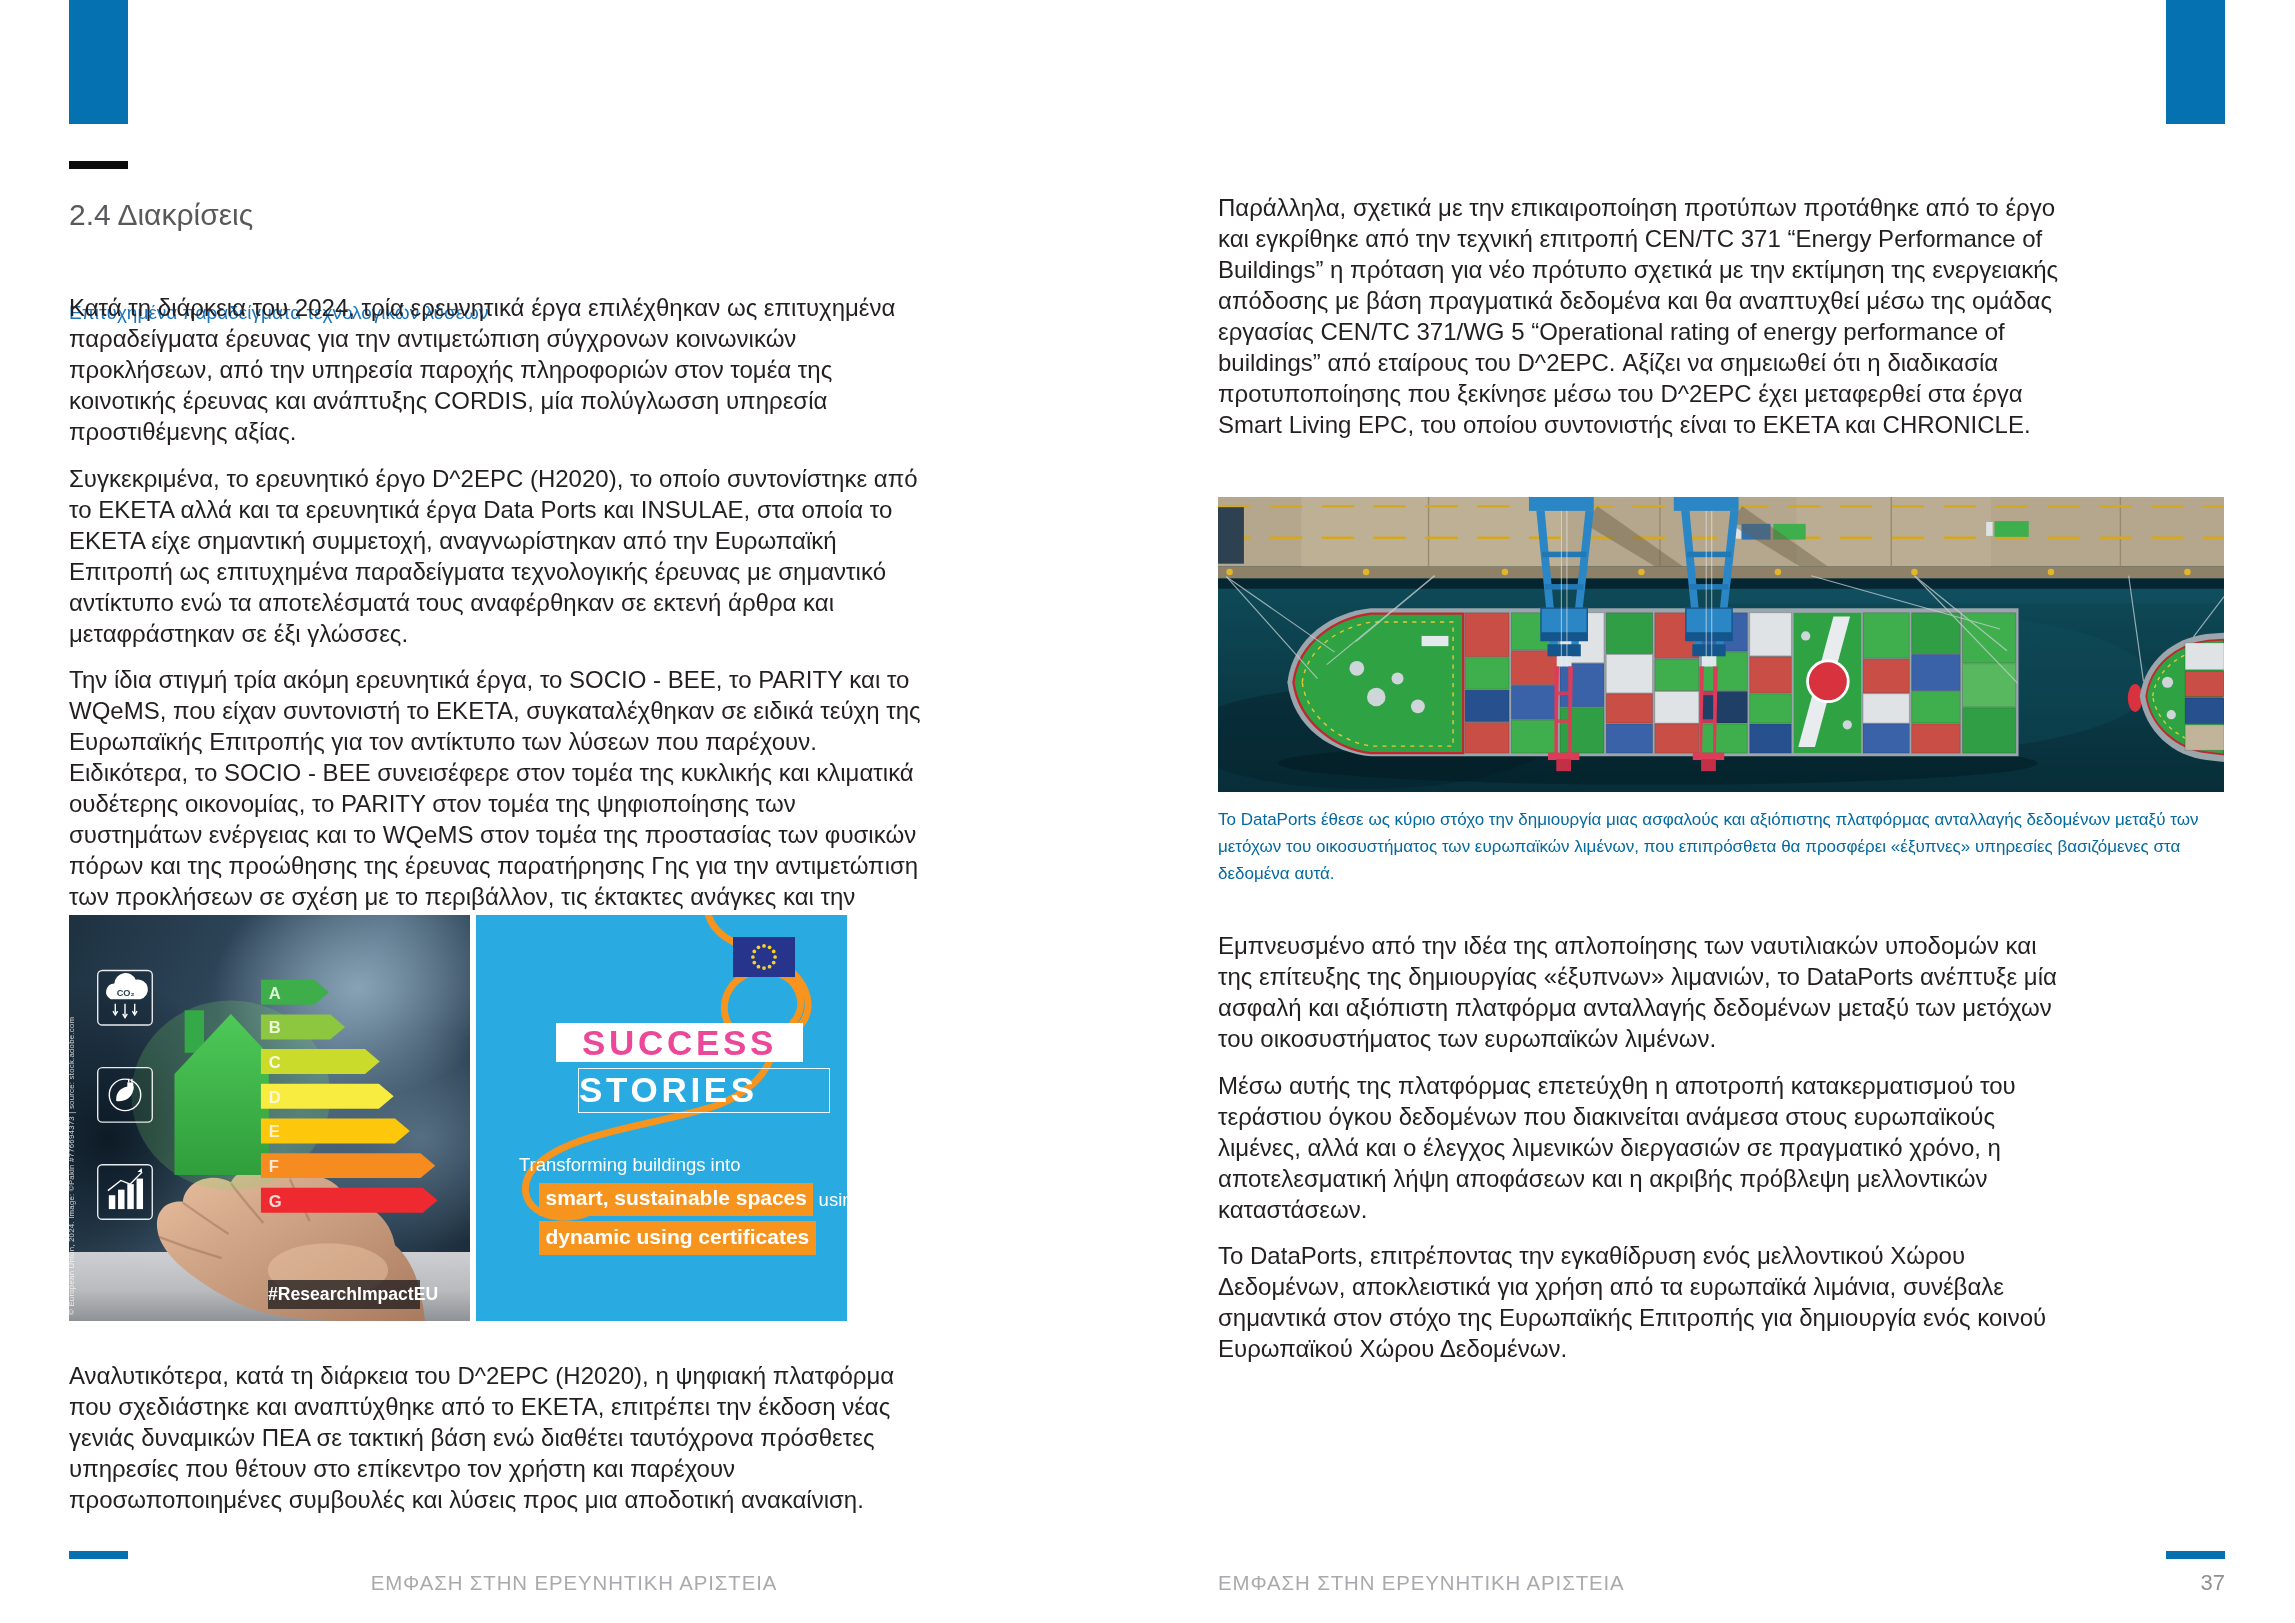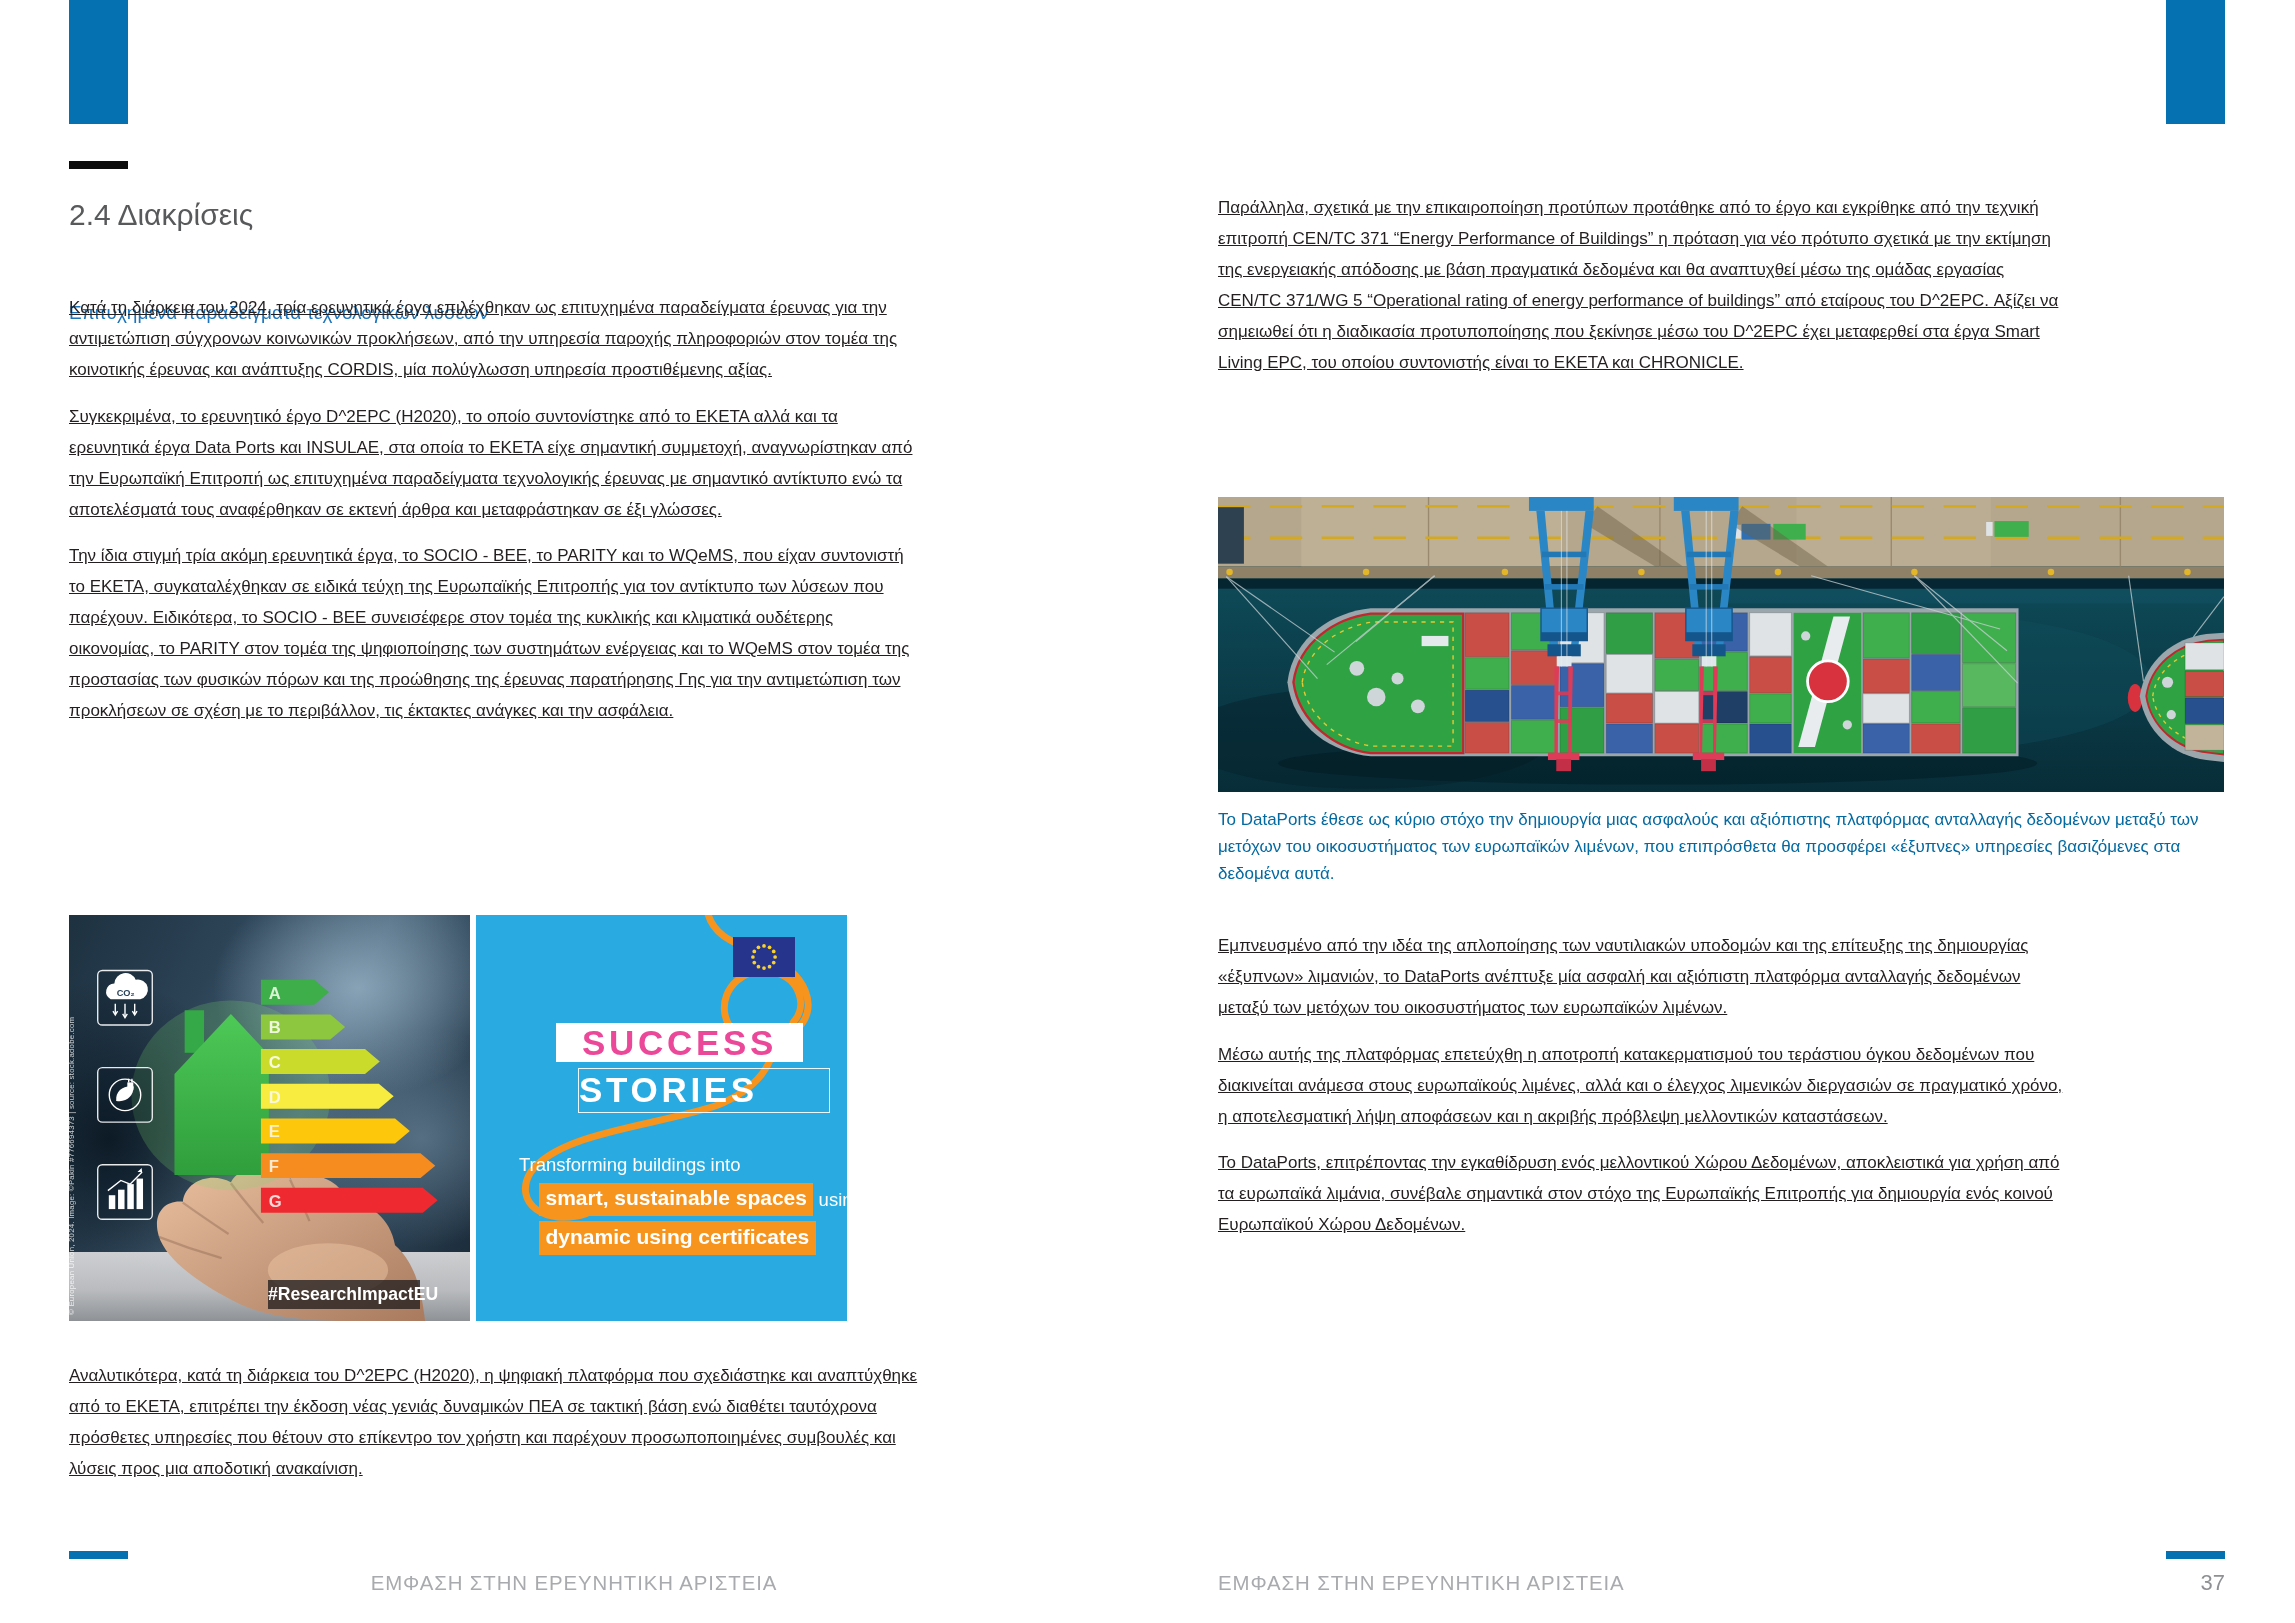--- a/index.html
+++ b/index.html
@@ -7,21 +7,21 @@
           font-family:"Liberation Sans","DejaVu Sans",sans-serif;color:#231f20;}
   
   .corner-bar{position:absolute;top:0;width:59px;height:124px;background:#0671b1;}
   .dash{position:absolute;height:8.3px;width:59px;}
   .dash.black{background:#0b0b0b;}
   .dash.blue{background:#0671b1;}
   
   .h1{position:absolute;font-size:30px;line-height:32px;color:#58595b;font-weight:400;letter-spacing:0;}
   .h2{position:absolute;font-size:19px;line-height:28px;color:#1c75bc;font-weight:400;margin-top:47px;}
   
-  .col{position:absolute;font-size:17px;line-height:31px;color:#231f20;text-decoration:underline;}
+  .col{position:absolute;font-size:24px;line-height:31px;color:#231f20;}
   .col p{margin:0 0 15.7px 0;}
   .caption{position:absolute;font-size:17px;line-height:27px;color:#0369a1;}
   
   .pageno{position:absolute;font-size:22px;color:#8e9093;}
   .footer-title{position:absolute;font-size:20.4px;color:#a8aaad;letter-spacing:0.9px;}
   
   .photo{position:absolute;left:69px;top:915px;width:401px;height:406px;overflow:hidden;
     background:
       radial-gradient(ellipse 60% 45% at 72% 18%, rgba(146,172,192,.85), rgba(146,172,192,0) 60%),
       radial-gradient(ellipse 55% 60% at 10% 55%, rgba(8,20,30,.85), rgba(8,20,30,0) 65%),

